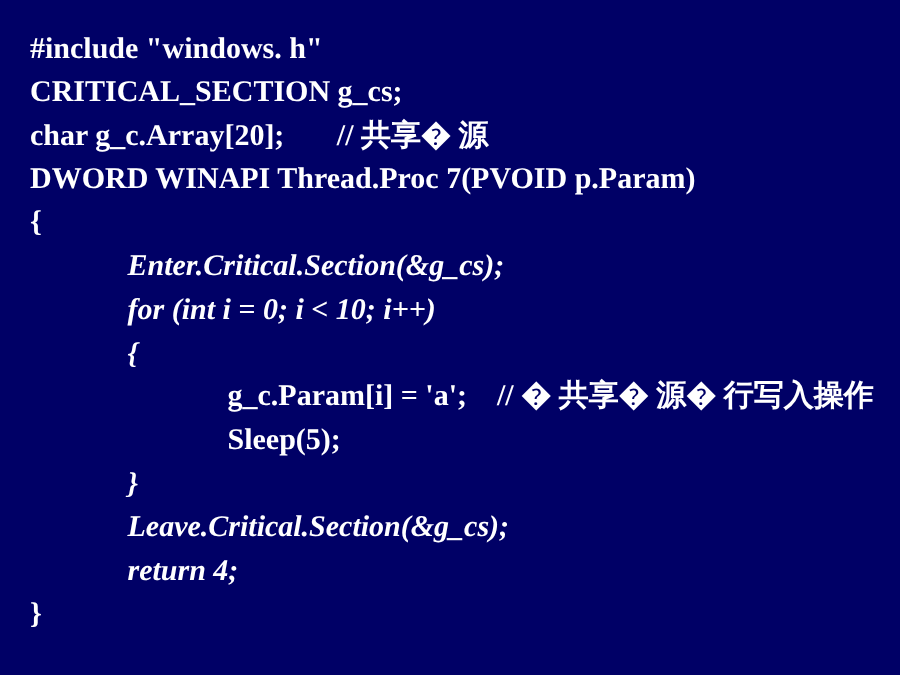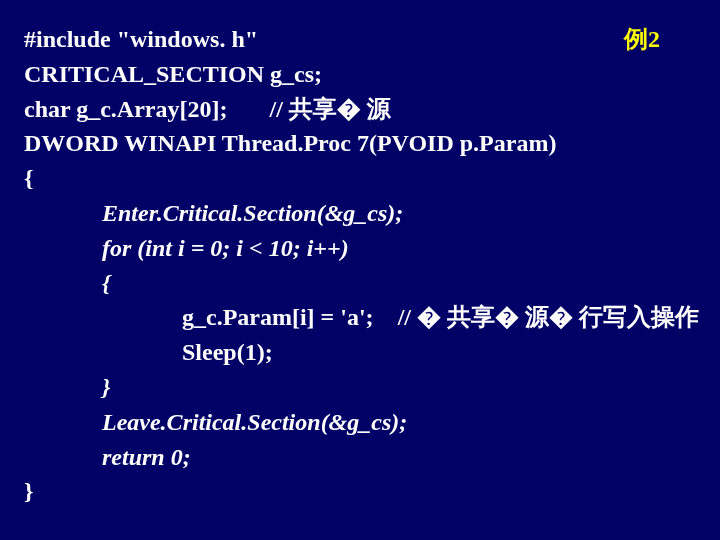--- a/index.html
+++ b/index.html
@@ -25,27 +25,26 @@
   .indent1 { padding-left: 78px; font-style: italic; }
   .indent2 { padding-left: 158px; }
   .line { white-space: pre; }
   .comment { }
 </style>
 </head>
 <body>
 
 <div class="toprow">
   <div class="line">#include "windows. h"</div>
-  <div class="label-ex">例2</div>
 </div>
 <div class="line">CRITICAL_SECTION g_cs;</div>
 <div class="line"><span>char g_c.Array[20];       </span><span class="comment">// 共享� 源</span></div>
 <div class="line">DWORD WINAPI Thread.Proc 7(PVOID p.Param)</div>
 <div class="line">{</div>
 <div class="line indent1">Enter.Critical.Section(&amp;g_cs);</div>
 <div class="line indent1">for (int i = 0; i &lt; 10; i++)</div>
 <div class="line indent1">{</div>
 <div class="line indent2"><span>g_c.Param[i] = 'a';    </span><span class="comment">// � 共享� 源� 行写入操作</span></div>
-<div class="line indent2">Sleep(1);</div>
+<div class="line indent2">Sleep(5);</div>
 <div class="line indent1">}</div>
 <div class="line indent1">Leave.Critical.Section(&amp;g_cs);</div>
-<div class="line indent1">return 0;</div>
+<div class="line indent1">return 4;</div>
 <div class="line">}</div>
 
 </body></html>

